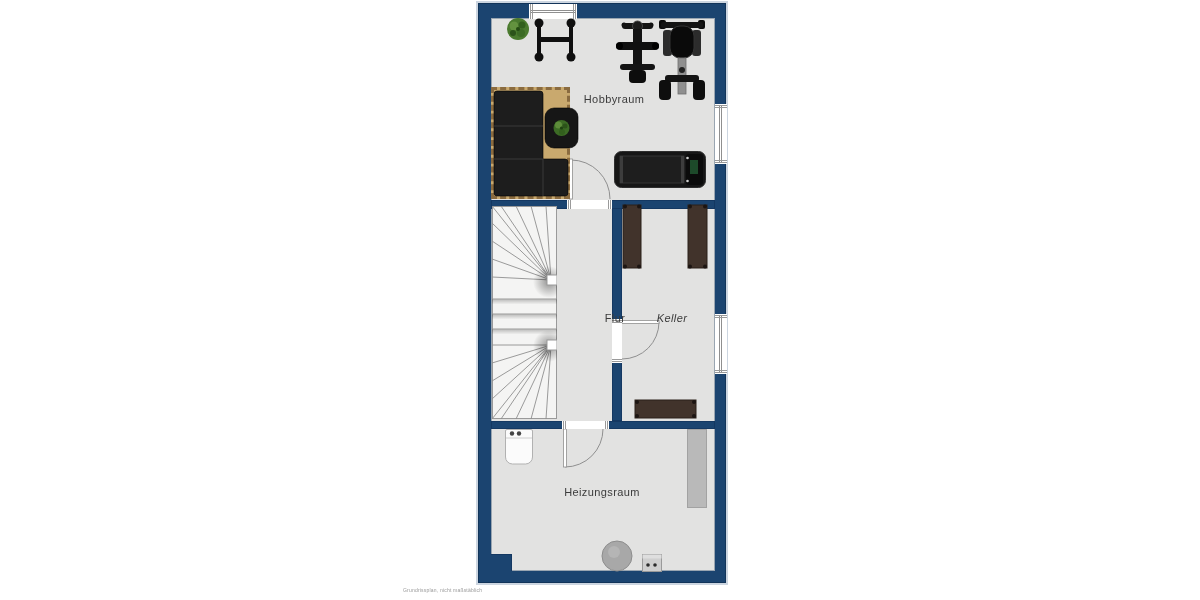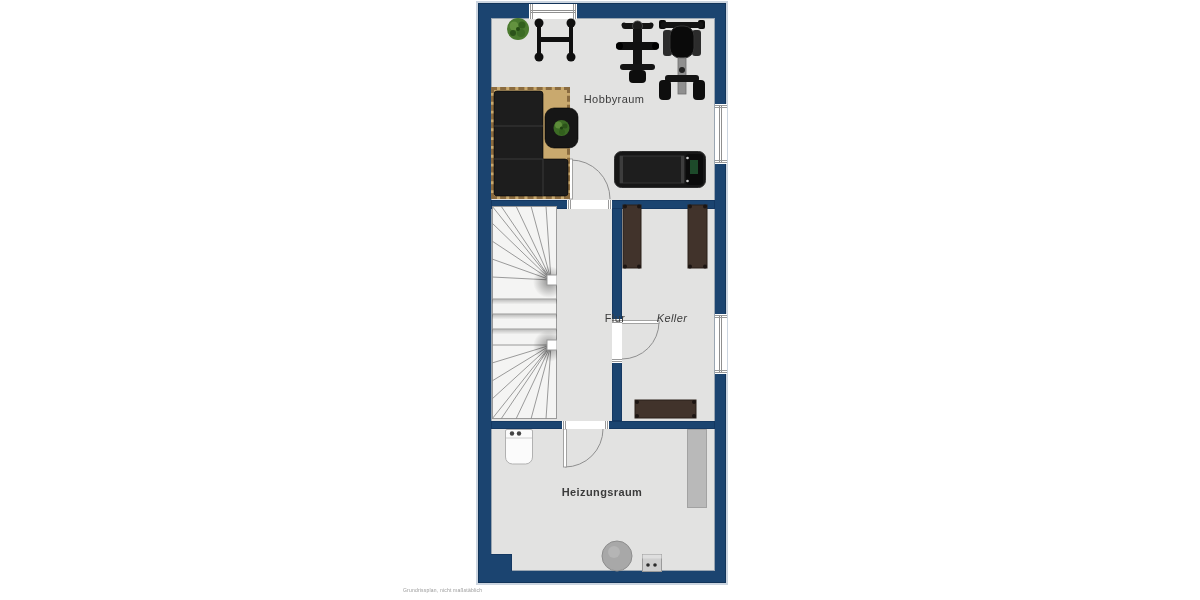--- a/index.html
+++ b/index.html
@@ -260,17 +260,17 @@
     <svg class="item" style="left:163px; top:550px;" width="20" height="18" viewBox="0 0 20 18">
       <rect x="0.5" y="0.5" width="19" height="17" fill="#cfcfcf" stroke="#9a9a9a"></rect>
       <rect x="0.5" y="0.5" width="19" height="4" fill="#dedede"></rect>
       <circle cx="6" cy="11" r="1.8" fill="#2b2b2b"></circle>
         <circle cx="13" cy="11" r="1.8" fill="#2b2b2b"></circle>
     </svg>
 
     <div class="room-label" style="left:135px; top:95px;">Hobbyraum</div>
     <div class="room-label" style="left:100px; top:314px;margin-left:36px;">Flur</div>
     <div class="room-label" style="left:193px; top:314px;font-style:italic;">Keller</div>
-    <div class="room-label" style="left:123px; top:488px;font-weight:bold;">Heizungsraum</div>
+    <div class="room-label" style="left:123px; top:488px;">Heizungsraum</div>
   </div>
 
   <div class="disclaimer">Grundrissplan, nicht maßstäblich</div>
 </div>
 
 </body></html>

